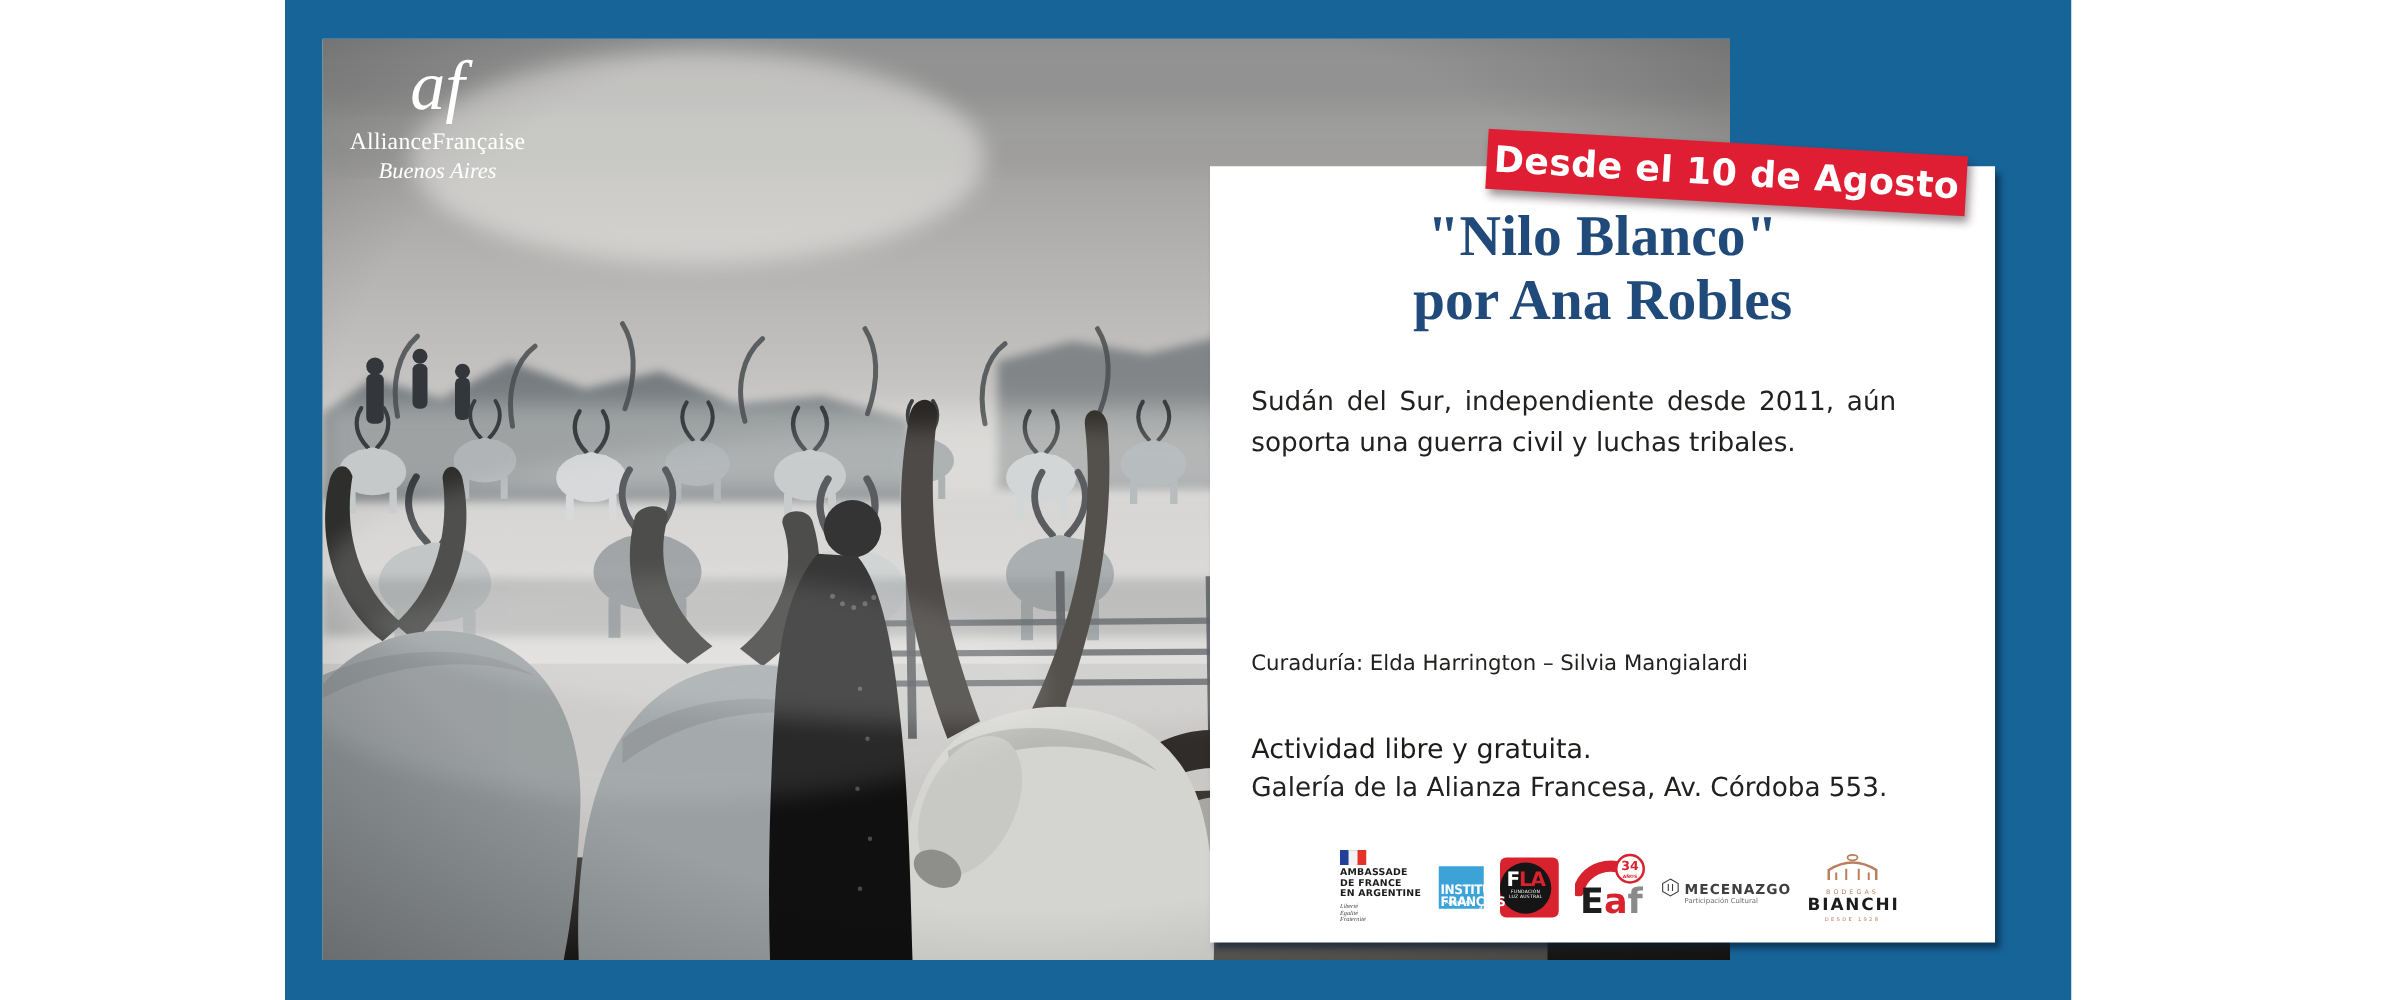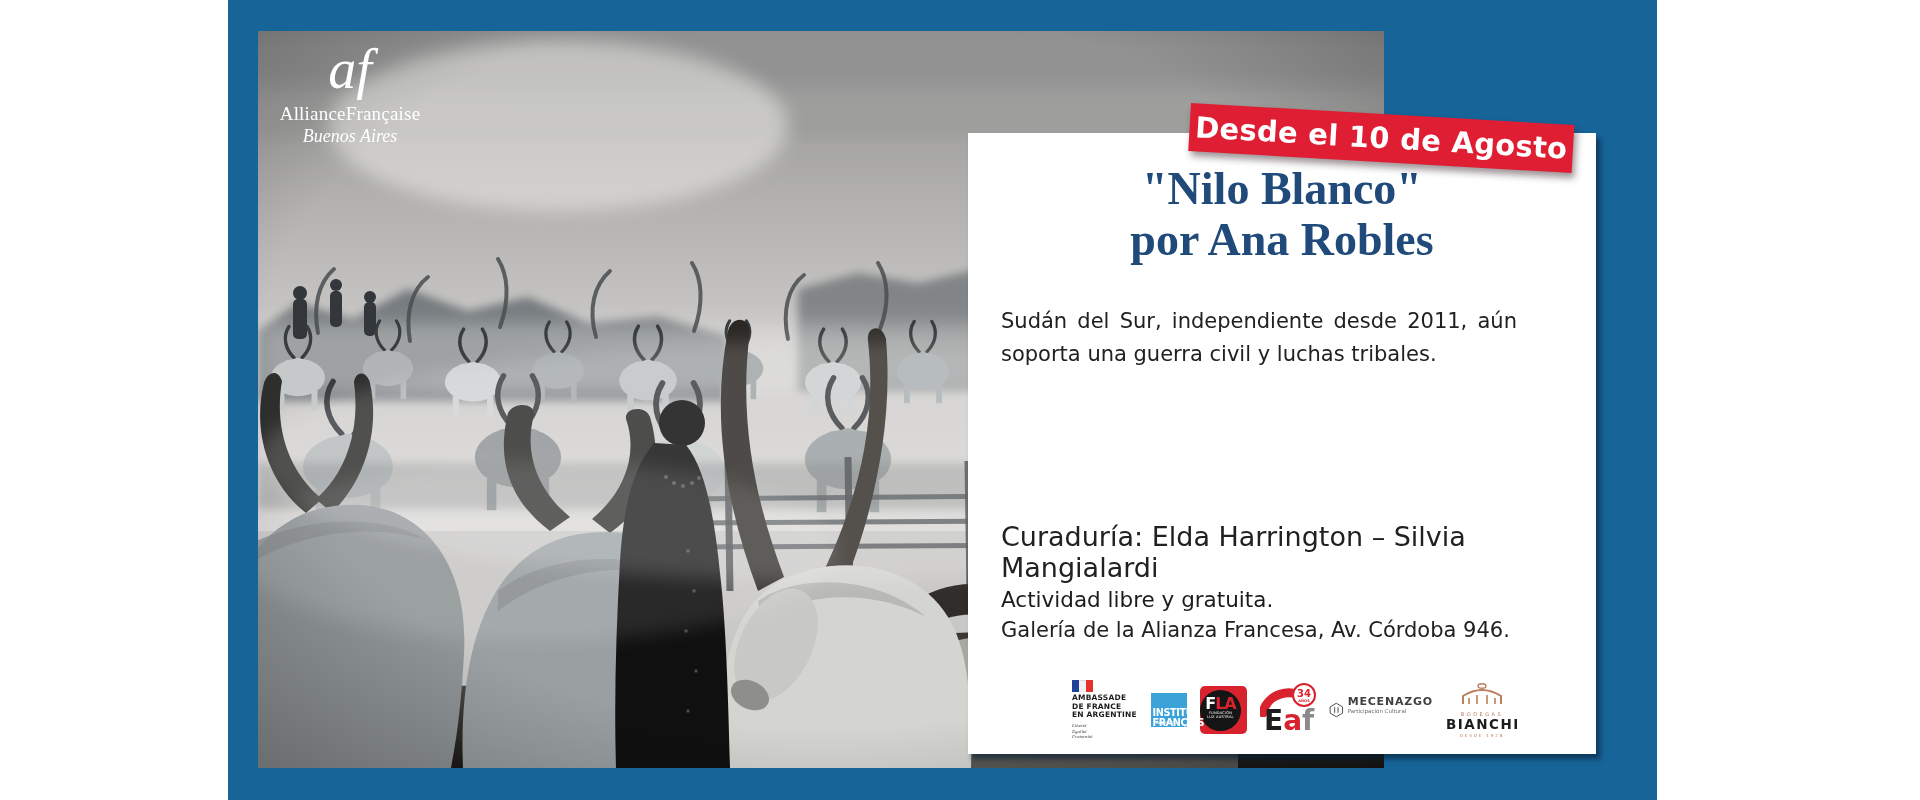--- a/index.html
+++ b/index.html
@@ -20,21 +20,21 @@
   .af-city { font-family:"Liberation Serif",serif; font-style:italic; font-size:18px; margin-top:1px; }
 
   
   .card { position:absolute; left:968px; top:133px; width:628px; height:621px; background:#ffffff;
           box-shadow:4px 5px 5px rgba(6,28,48,.6); }
   .card-title { position:absolute; top:30px; left:0; width:100%; text-align:center;
                 font-family:"Liberation Serif",serif; font-weight:bold; font-size:46px; line-height:51px;
                 color:#1f4a79; }
   .card-body { position:absolute; top:172px; left:33px; width:516px; text-align:justify;
                font-size:21px; line-height:33px; color:#22211f; }
-  .card-curators { position:absolute; top:388px; left:33px; width:540px; font-size:27px; color:#22211f; }
+  .card-curators { position:absolute; top:388px; left:33px; width:540px; font-size:17px; color:#22211f; }
   .card-admission { position:absolute; top:454px; left:33px; width:540px; font-size:21.5px; font-weight:normal; color:#1d1c1a; }
   .card-venue { position:absolute; top:485px; left:33px; width:540px; font-size:21px; color:#22211f; }
 
   
   .logos { position:absolute; top:537px; left:0; width:628px; height:80px;
            display:flex; align-items:center; gap:13px; padding-left:104px; }
   .lg { flex:0 0 auto; }
 
   .lg-embassy { width:66px; }
   .flag { display:flex; width:21px; height:12px; margin-bottom:2px; }
@@ -56,21 +56,21 @@
 
   .lg-eaf { position:relative; width:56px; height:54px; }
   .eaf-swoosh { position:absolute; left:0; top:4px; }
   .eaf-letters { position:absolute; left:4px; bottom:2px; font-weight:bold; font-size:28px; line-height:28px; }
   .eaf-e { color:#1d1d1d; } .eaf-a { color:#d8232f; } .eaf-f { color:#8a8a8a; }
   .eaf-badge { position:absolute; right:0; top:0; width:24px; height:24px; background:#fff; border:2px solid #d8232f;
                border-radius:50%; text-align:center; color:#d8232f; }
   .eaf-badge-num { font-size:10px; font-weight:bold; line-height:11px; margin-top:3px; }
   .eaf-badge-word { font-size:3.6px; font-weight:bold; line-height:4px; }
 
-  .lg-mec { display:flex; align-items:flex-start; gap:4px; width:104px; }
+  .lg-mec { display:flex; align-items:flex-end; gap:4px; width:104px; }
   .mec-name { font-size:11px; font-weight:bold; letter-spacing:.8px; color:#3f3f3f; line-height:12px; }
   .mec-sub { font-size:5.5px; color:#6b6b6b; }
 
   .lg-bianchi { width:72px; text-align:center; }
   .bi-top { font-size:5px; letter-spacing:2.5px; color:#bb7e5e; margin-top:1px; }
   .bi-name { font-size:13.5px; font-weight:bold; letter-spacing:1.5px; color:#1c1c1c; line-height:15px; }
   .bi-since { font-size:4.2px; letter-spacing:1.8px; color:#bb7e5e; margin-top:1px; }
 
   
   .banner { position:absolute; left:1191px; top:103px; width:384px; height:48px; background:#e01e33;
@@ -257,21 +257,21 @@
   <div class="card">
     <div class="card-title">
       <div>"Nilo Blanco"</div>
       <div>por Ana Robles</div>
     </div>
     <div class="card-body">
       <p>Sudán del Sur, independiente desde 2011, aún soporta una guerra civil y luchas tribales.</p>
     </div>
     <div class="card-curators">Curaduría: Elda Harrington – Silvia Mangialardi</div>
     <div class="card-admission">Actividad libre y gratuita.</div>
-    <div class="card-venue">Galería de la Alianza Francesa, Av. Córdoba 946.</div>
+    <div class="card-venue">Galería de la Alianza Francesa, Av. Córdoba 553.</div>
 
     <div class="logos">
 
       <div class="lg lg-embassy">
         <div class="flag">
             <span class="fb"></span>
             <span class="fw"></span>
             <span class="fr"></span>
           </div>
         <div class="emb-name">

